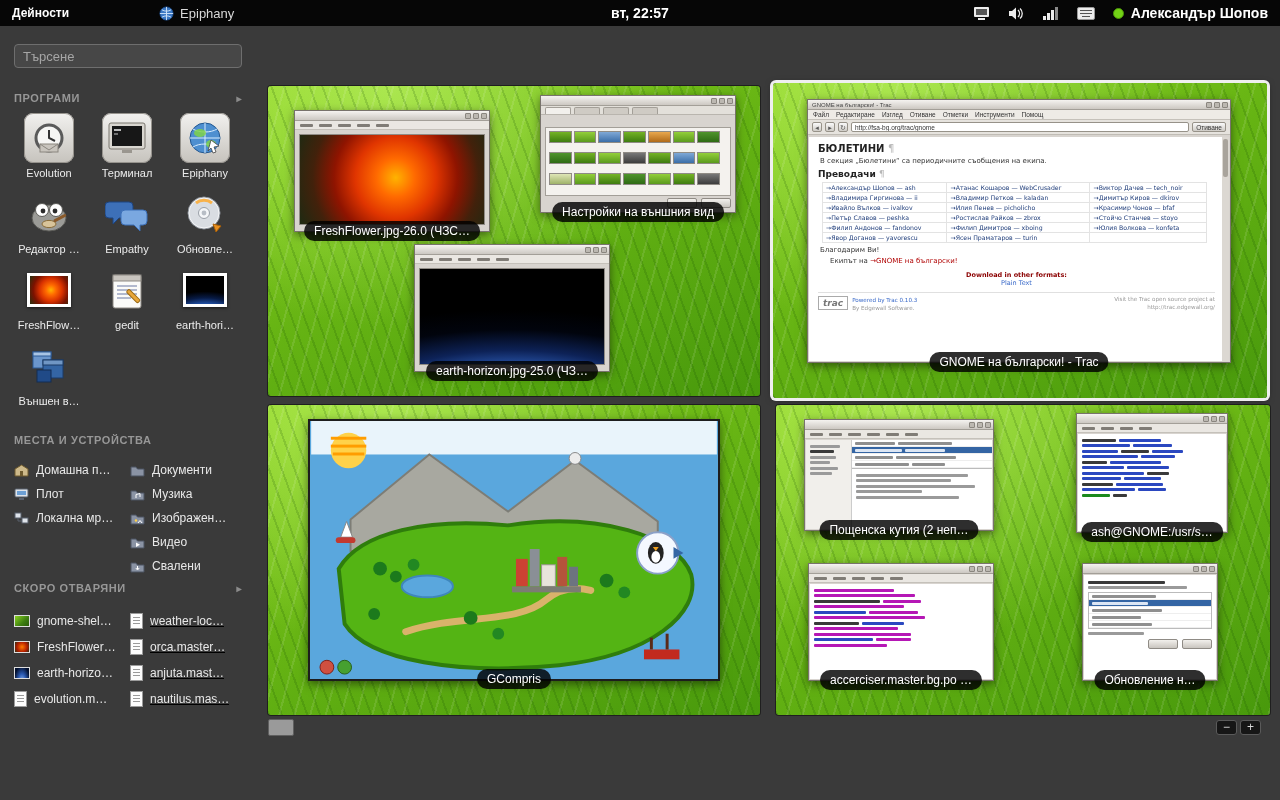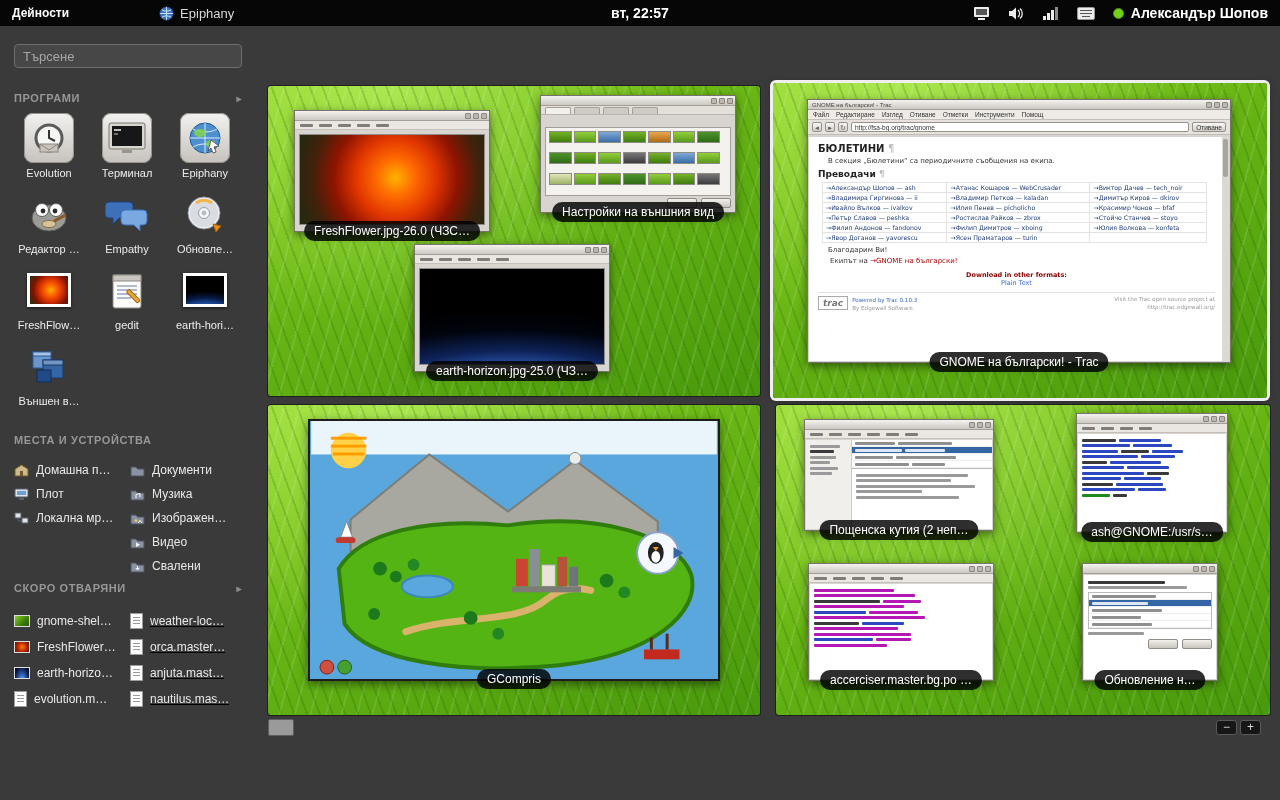--- a/index.html
+++ b/index.html
@@ -97,21 +97,21 @@
     font-size:6.5px;color:#333;padding:0 3px;line-height:9px;white-space:nowrap;overflow:hidden;}
   .gobtn{font-size:6.5px;color:#333;background:linear-gradient(#fafafa,#cfccc6);
     border:1px solid #979289;border-radius:2px;padding:0 3px;height:10px;line-height:9px;}
   .menutext{height:10px;background:#eeebe6;border-bottom:1px solid #c5c1ba;display:flex;gap:7px;
     align-items:center;padding:0 5px;font-size:6.5px;color:#333;}
   .tracbody{position:absolute;left:1px;right:1px;top:37px;bottom:1px;background:#fff;overflow:hidden;
     padding:5px 14px 4px 9px;font-family:"DejaVu Sans",sans-serif;}
   .trac-h1{font-size:10px;font-weight:bold;color:#222;margin:1px 0 3px;}
   .trac-h2{font-size:9px;font-weight:bold;color:#222;margin:4px 0 3px;}
   .pilcrow{color:#b7b7b7;font-weight:normal;}
-  .trac-p{font-size:7px;color:#333;margin:0 0 2px 10px;}
+  .trac-p{font-size:7px;color:#333;margin:0 0 2px 2px;}
   .tractable{border-collapse:collapse;margin:1px 0 3px 4px;width:97%;}
   .tractable td{border:1px solid #e3e3e3;font-size:6.2px;color:#1f3d7a;padding:1px 3px;white-space:nowrap;
     overflow:hidden;max-width:135px;}
   .teamline{font-size:7px;color:#333;margin:3px 0 6px 12px;}
   .redlink{color:#b00000;}
   .dl1{font-size:6.5px;color:#8b0000;font-weight:bold;text-align:center;margin-top:4px;}
   .dl2{font-size:6.5px;color:#3667c8;text-align:center;margin-bottom:5px;}
   .tracfoot{display:flex;justify-content:space-between;align-items:flex-start;border-top:1px solid #e0e0e0;padding-top:3px;}
   .traclogo{border:1px solid #aaa;padding:1px 4px;font-size:9px;font-style:italic;font-weight:bold;color:#777;}
   .poweredby{font-size:5.6px;color:#3667c8;line-height:1.5;}

